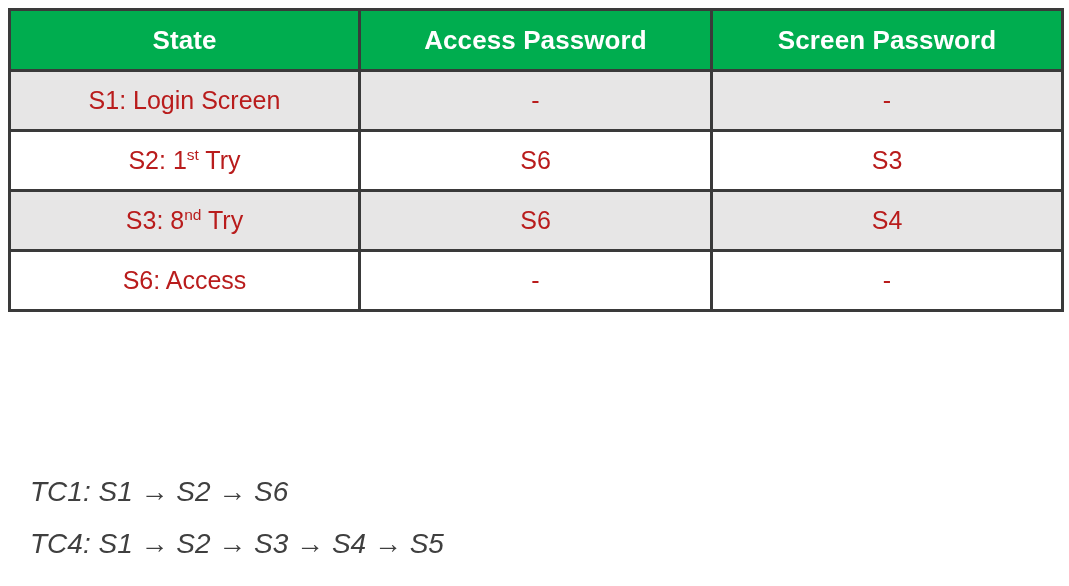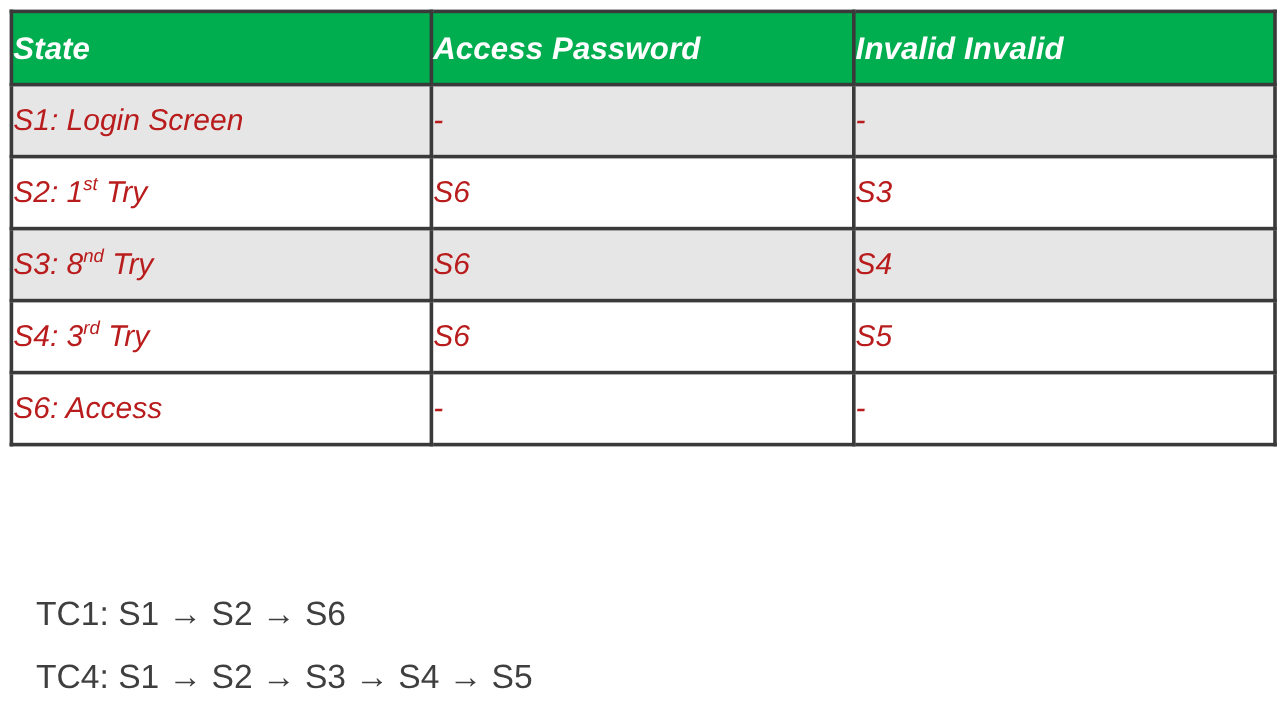--- a/index.html
+++ b/index.html
@@ -30,24 +30,23 @@
     table-layout: fixed;
     border: 3px solid #3a3a3a;
   }
   table.state-table col.c-state   { width: 350px; }
   table.state-table col.c-correct { width: 352px; }
   table.state-table col.c-invalid { width: 351px; }
 
   table.state-table th,
   table.state-table td {
     border: 3px solid #3a3a3a;
-    text-align: left;
+    text-align: center;
     vertical-align: middle;
     padding: 0;
-    font-style: italic;
   }
 
   table.state-table thead th {
     height: 58px;
     background: #00ad4f;
     color: #ffffff;
     font-weight: bold;
     font-size: 26px;
     letter-spacing: 0.1px;
   }
@@ -72,21 +71,22 @@
   
   .testcases {
     position: absolute;
     left: 0;
     top: 476px;
     width: 1069px;
   }
   .tc-row {
     display: flex;
     height: 52px;
-    align-items: flex-end;
+    align-items: flex-start;
+    font-style: italic;
   }
   .tc-cell {
     font-size: 28px;
     color: #3f3f3f;
     white-space: nowrap;
   }
   .tc-cell.left  { width: 470px; padding-left: 30px; box-sizing: border-box; }
   .tc-cell.right { padding-left: 30px; box-sizing: border-box; }
 </style>
 </head>
@@ -96,21 +96,21 @@
   <table class="state-table">
     <colgroup>
       <col class="c-state">
       <col class="c-correct">
       <col class="c-invalid">
     </colgroup>
     <thead>
       <tr>
         <th>State</th>
         <th>Access Password</th>
-        <th>Invalid Invalid</th>
+        <th>Screen Password</th>
       </tr>
     </thead>
     <tbody>
 
       <tr class="shaded">
         <td><span>S1: Login Screen</span><span class="ord"></span><span></span></td>
         <td>-</td>
         <td>-</td>
       </tr>
 
@@ -119,25 +119,20 @@
         <td>S6</td>
         <td>S3</td>
       </tr>
 
       <tr class="shaded">
         <td><span>S3: 8</span><span class="ord">nd</span><span> Try</span></td>
         <td>S6</td>
         <td>S4</td>
       </tr>
 
-      <tr>
-        <td><span>S4: 3</span><span class="ord">rd</span><span> Try</span></td>
-        <td>S6</td>
-        <td>S5</td>
-      </tr>
 
 
       <tr>
         <td><span>S6: Access</span><span class="ord"></span><span></span></td>
         <td>-</td>
         <td>-</td>
       </tr>
 
     </tbody>
   </table>

